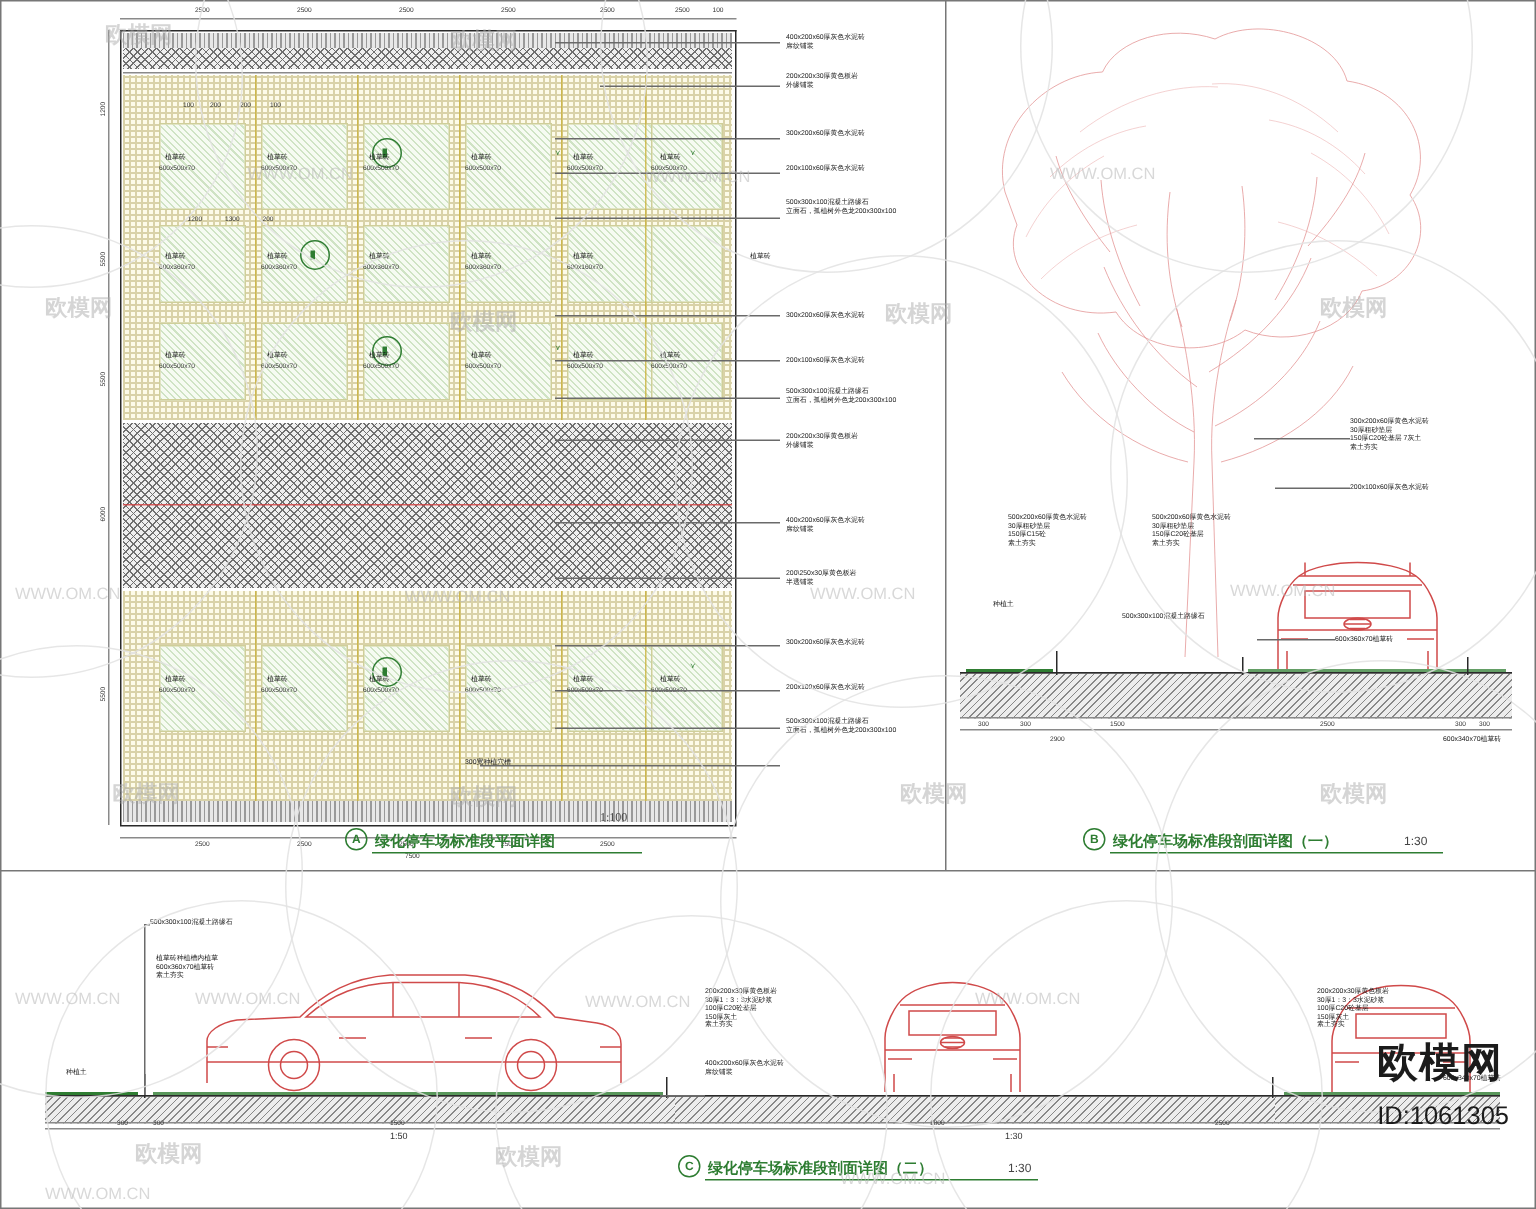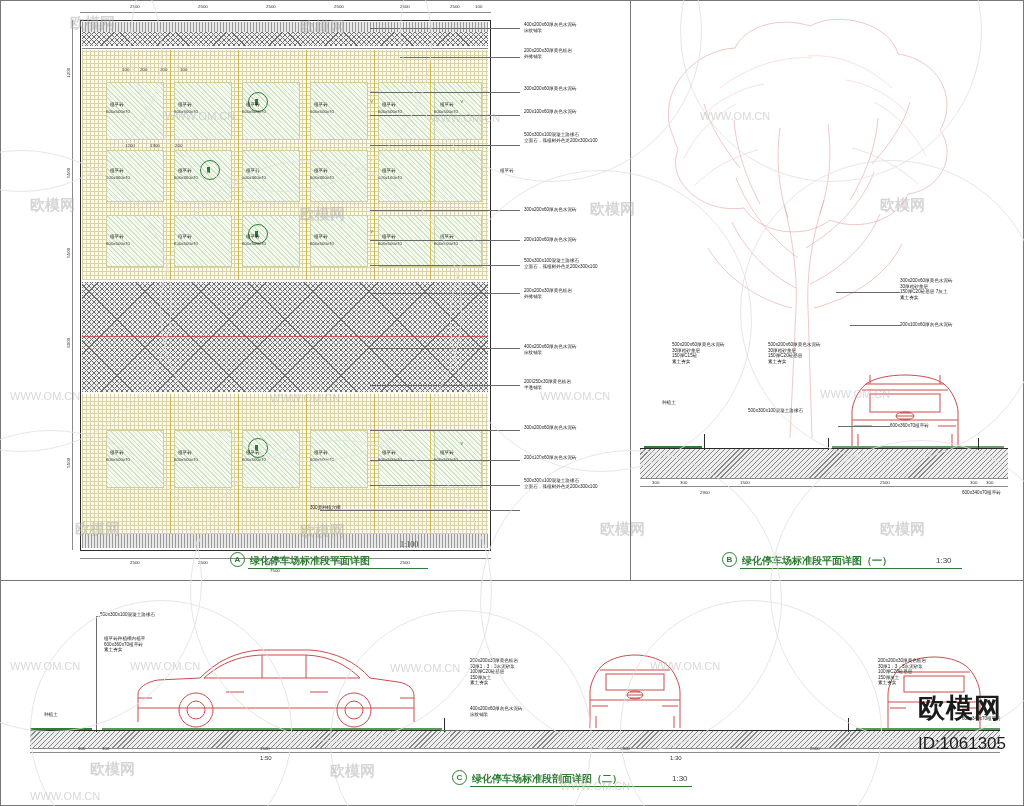--- a/index.html
+++ b/index.html
@@ -418,21 +418,21 @@
   <div class="leader" style="left:836px;top:292px;width:64px;"></div>
   <div class="leader" style="left:850px;top:325px;width:50px;"></div>
   <div class="leader" style="left:838px;top:426px;width:52px;"></div>
 
   <div class="vbubble" style="left:230px;top:552px;">A</div>
   <div class="vtitle" style="left:250px;top:554px;">绿化停车场标准段平面详图</div>
   <div class="vscale" style="left:400px;top:540px;font-family:Liberation Serif, serif;">1:100</div>
   <div class="underline" style="left:248px;top:568px;width:180px;"></div>
 
   <div class="vbubble" style="left:722px;top:552px;">B</div>
-  <div class="vtitle" style="left:742px;top:554px;">绿化停车场标准段平面详图（一）</div>
+  <div class="vtitle" style="left:742px;top:554px;">绿化停车场标准段剖面详图（一）</div>
   <div class="vscale" style="left:936px;top:556px;">1:30</div>
   <div class="underline" style="left:740px;top:568px;width:222px;"></div>
 
   <div style="position:absolute;left:20px;top:600px;width:980px;height:160px;">
 
     <div class="ground" style="left:10px;top:130px;width:420px;height:18px;"></div>
     <div class="ground" style="left:430px;top:130px;width:400px;height:18px;"></div>
     <div class="ground" style="left:830px;top:130px;width:150px;height:18px;"></div>
     <div class="ln h blk" style="left:10px;top:130px;width:970px;height:1px;"></div>
     <div class="ln h thin" style="left:10px;top:148px;width:970px;height:1px;"></div>

